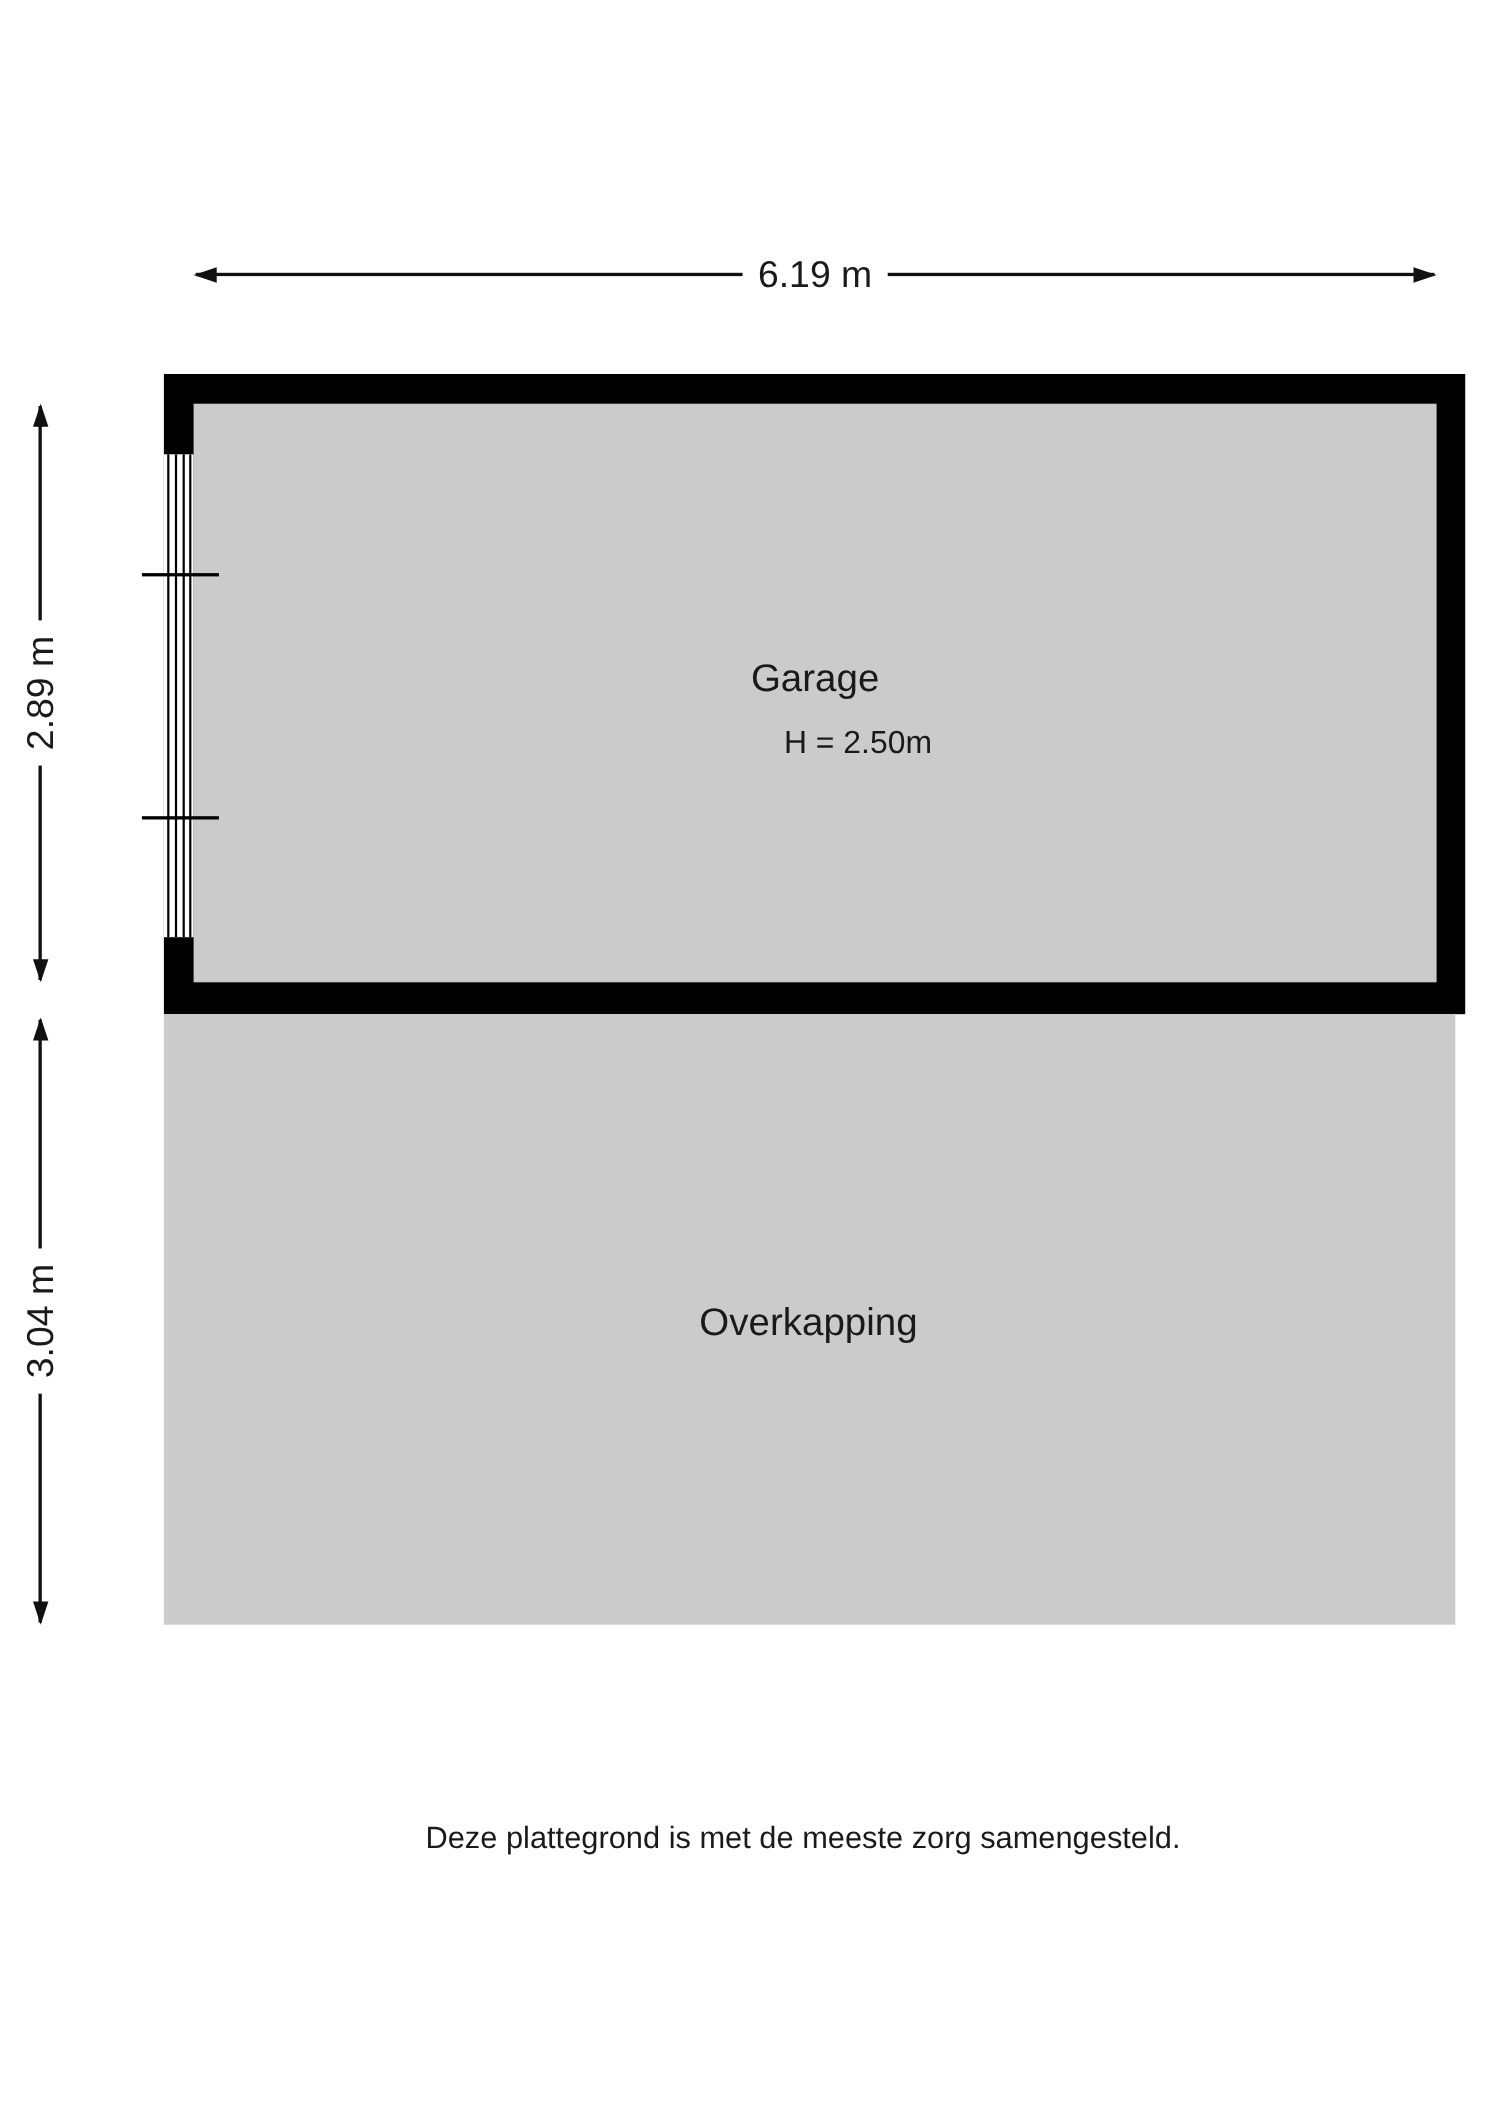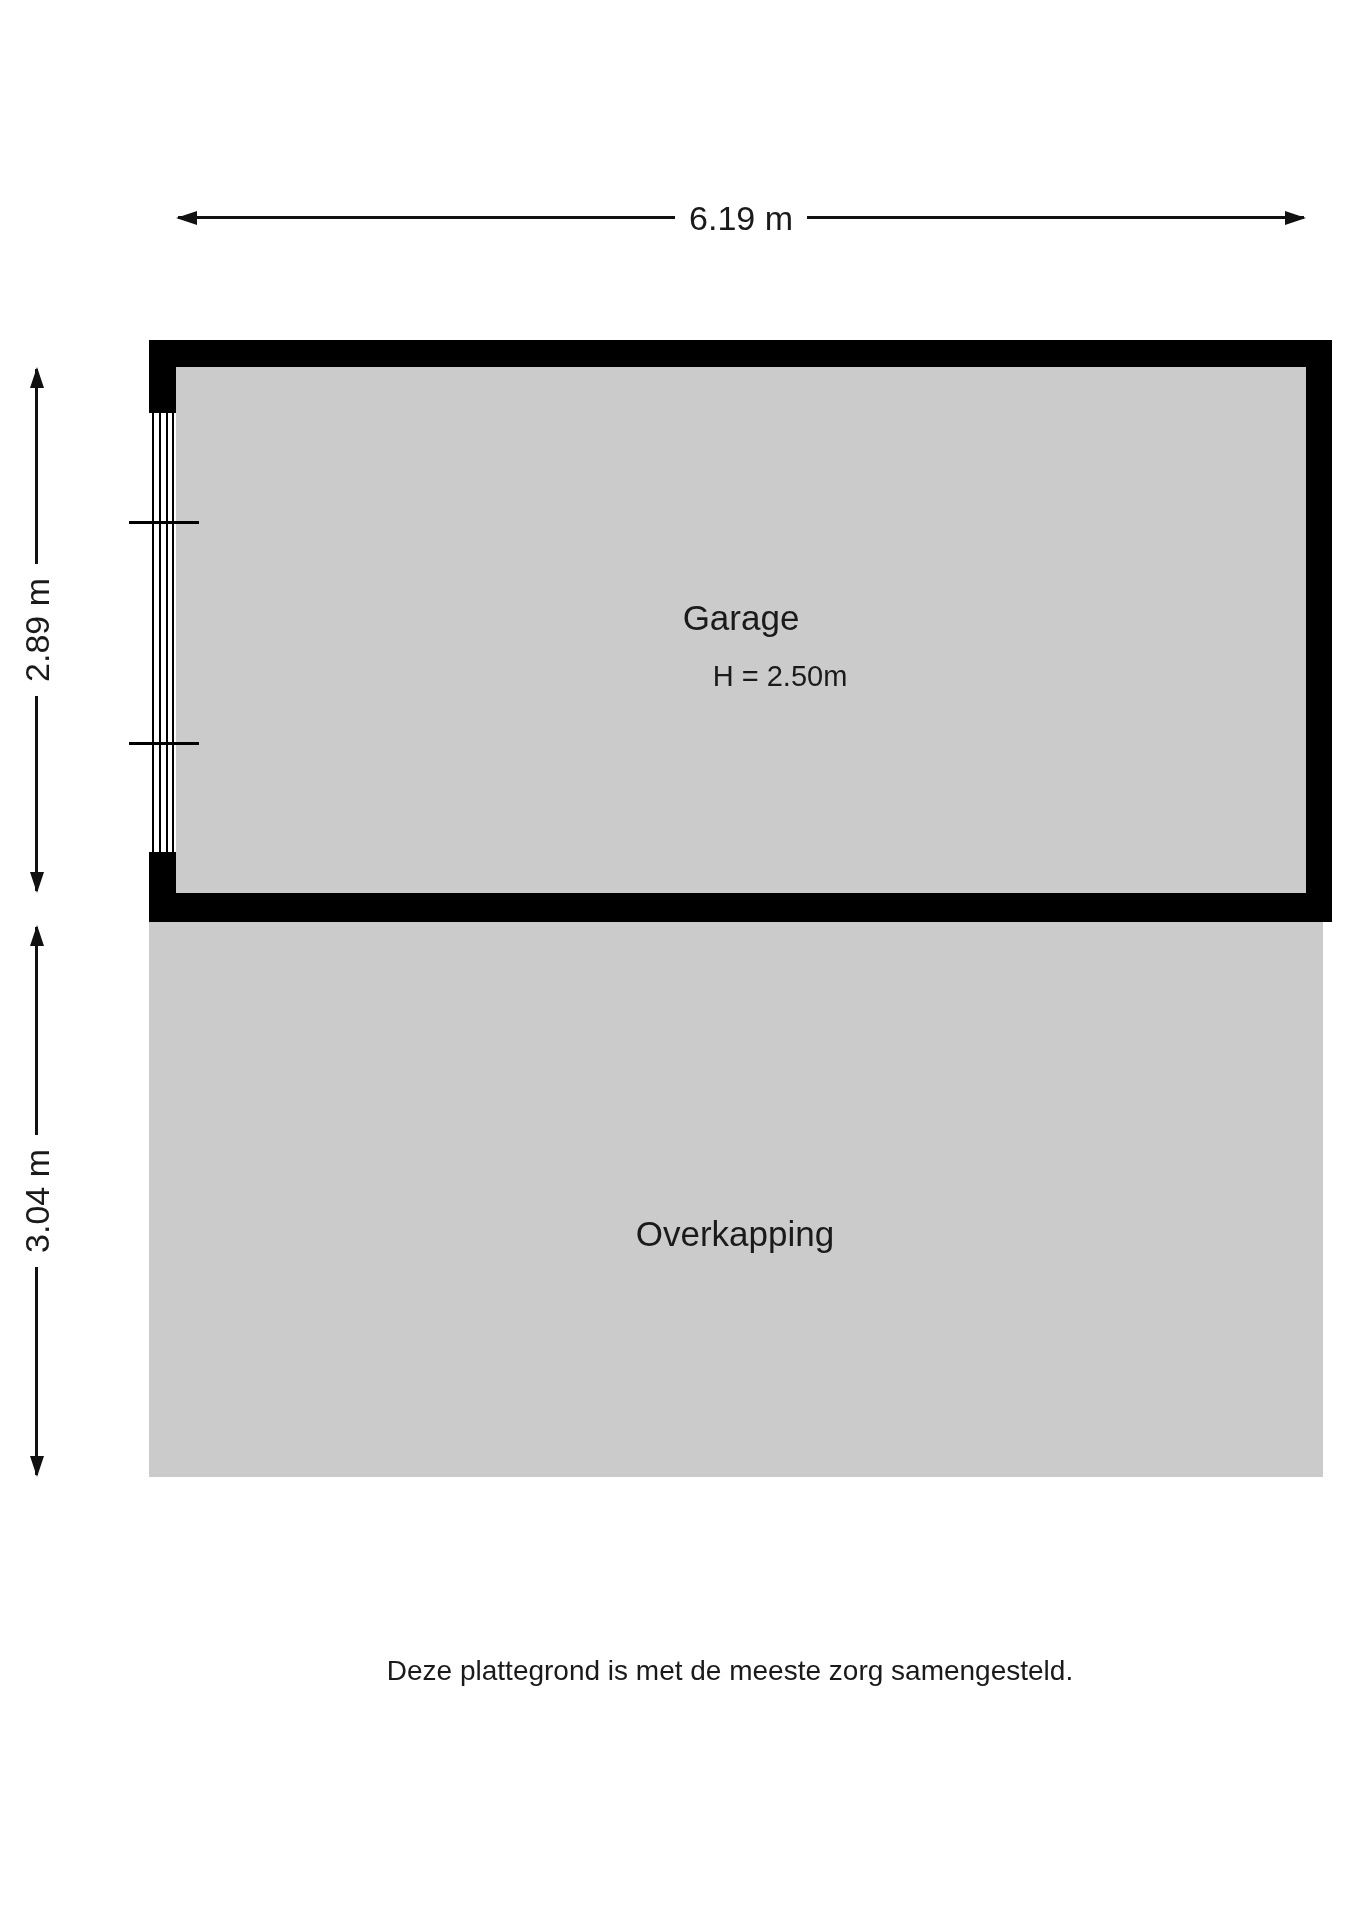--- a/index.html
+++ b/index.html
@@ -28,21 +28,21 @@
   .window-tick{left:129px;width:70px;height:3px;background:var(--wall);}
   .tick-upper{top:521px;} .tick-lower{top:742px;}
 
   
   .room-label{
     transform:translate(-50%,-50%);
     font-size:35px;line-height:1;white-space:nowrap;color:#1a1a1a;
   }
   .garage-label{left:741px;top:607px;margin-top:10px;}
   .height-label{left:750px;top:676px;font-size:29px;margin-left:30px;}
-  .overkapping-label{left:735px;top:1202px;margin-top:31px;}
+  .overkapping-label{left:735px;top:1202px;}
 
   
   .dim{position:absolute;}
   .dim-h{height:36px;}
   .dim-v{width:36px;}
   .dim-line-h{position:absolute;left:2px;right:2px;top:50%;height:3px;margin-top:-2px;background:var(--ink);}
   .dim-line-v{position:absolute;top:2px;bottom:2px;left:50%;width:3px;margin-left:-2px;background:var(--ink);}
   .ah{position:absolute;width:0;height:0;}
   .ah-left{left:0;top:50%;margin-top:-7px;border-top:7px solid transparent;border-bottom:7px solid transparent;border-right:21px solid var(--ink);}
   .ah-right{right:0;top:50%;margin-top:-7px;border-top:7px solid transparent;border-bottom:7px solid transparent;border-left:21px solid var(--ink);}
@@ -53,21 +53,21 @@
     transform:translate(-50%,-50%);
     background:#ffffff;padding:3px 14px;
     font-size:34px;line-height:1;white-space:nowrap;color:#1a1a1a;
   }
   .dim-label-v{
     position:absolute;left:50%;top:50%;
     transform:translate(-50%,-50%) rotate(-90deg);
     background:#ffffff;padding:3px 14px;
     font-size:34px;line-height:1;white-space:nowrap;color:#1a1a1a;
   }
-  .dim-top{left:176px;top:200px;width:1130px;}
+  .dim-top{left:176px;top:232px;width:1130px;}
   .dim-bottom{left:149px;top:1564px;width:1174px;}
   .dim-garage-depth{left:19px;top:367px;height:526px;}
   .dim-overkapping-depth{left:19px;top:925px;height:552px;}
 
   
   .footer{
     left:730px;top:1650px;
     transform:translateX(-50%);
     text-align:left;
     font-size:28px;line-height:1.5;white-space:nowrap;color:#1a1a1a;

